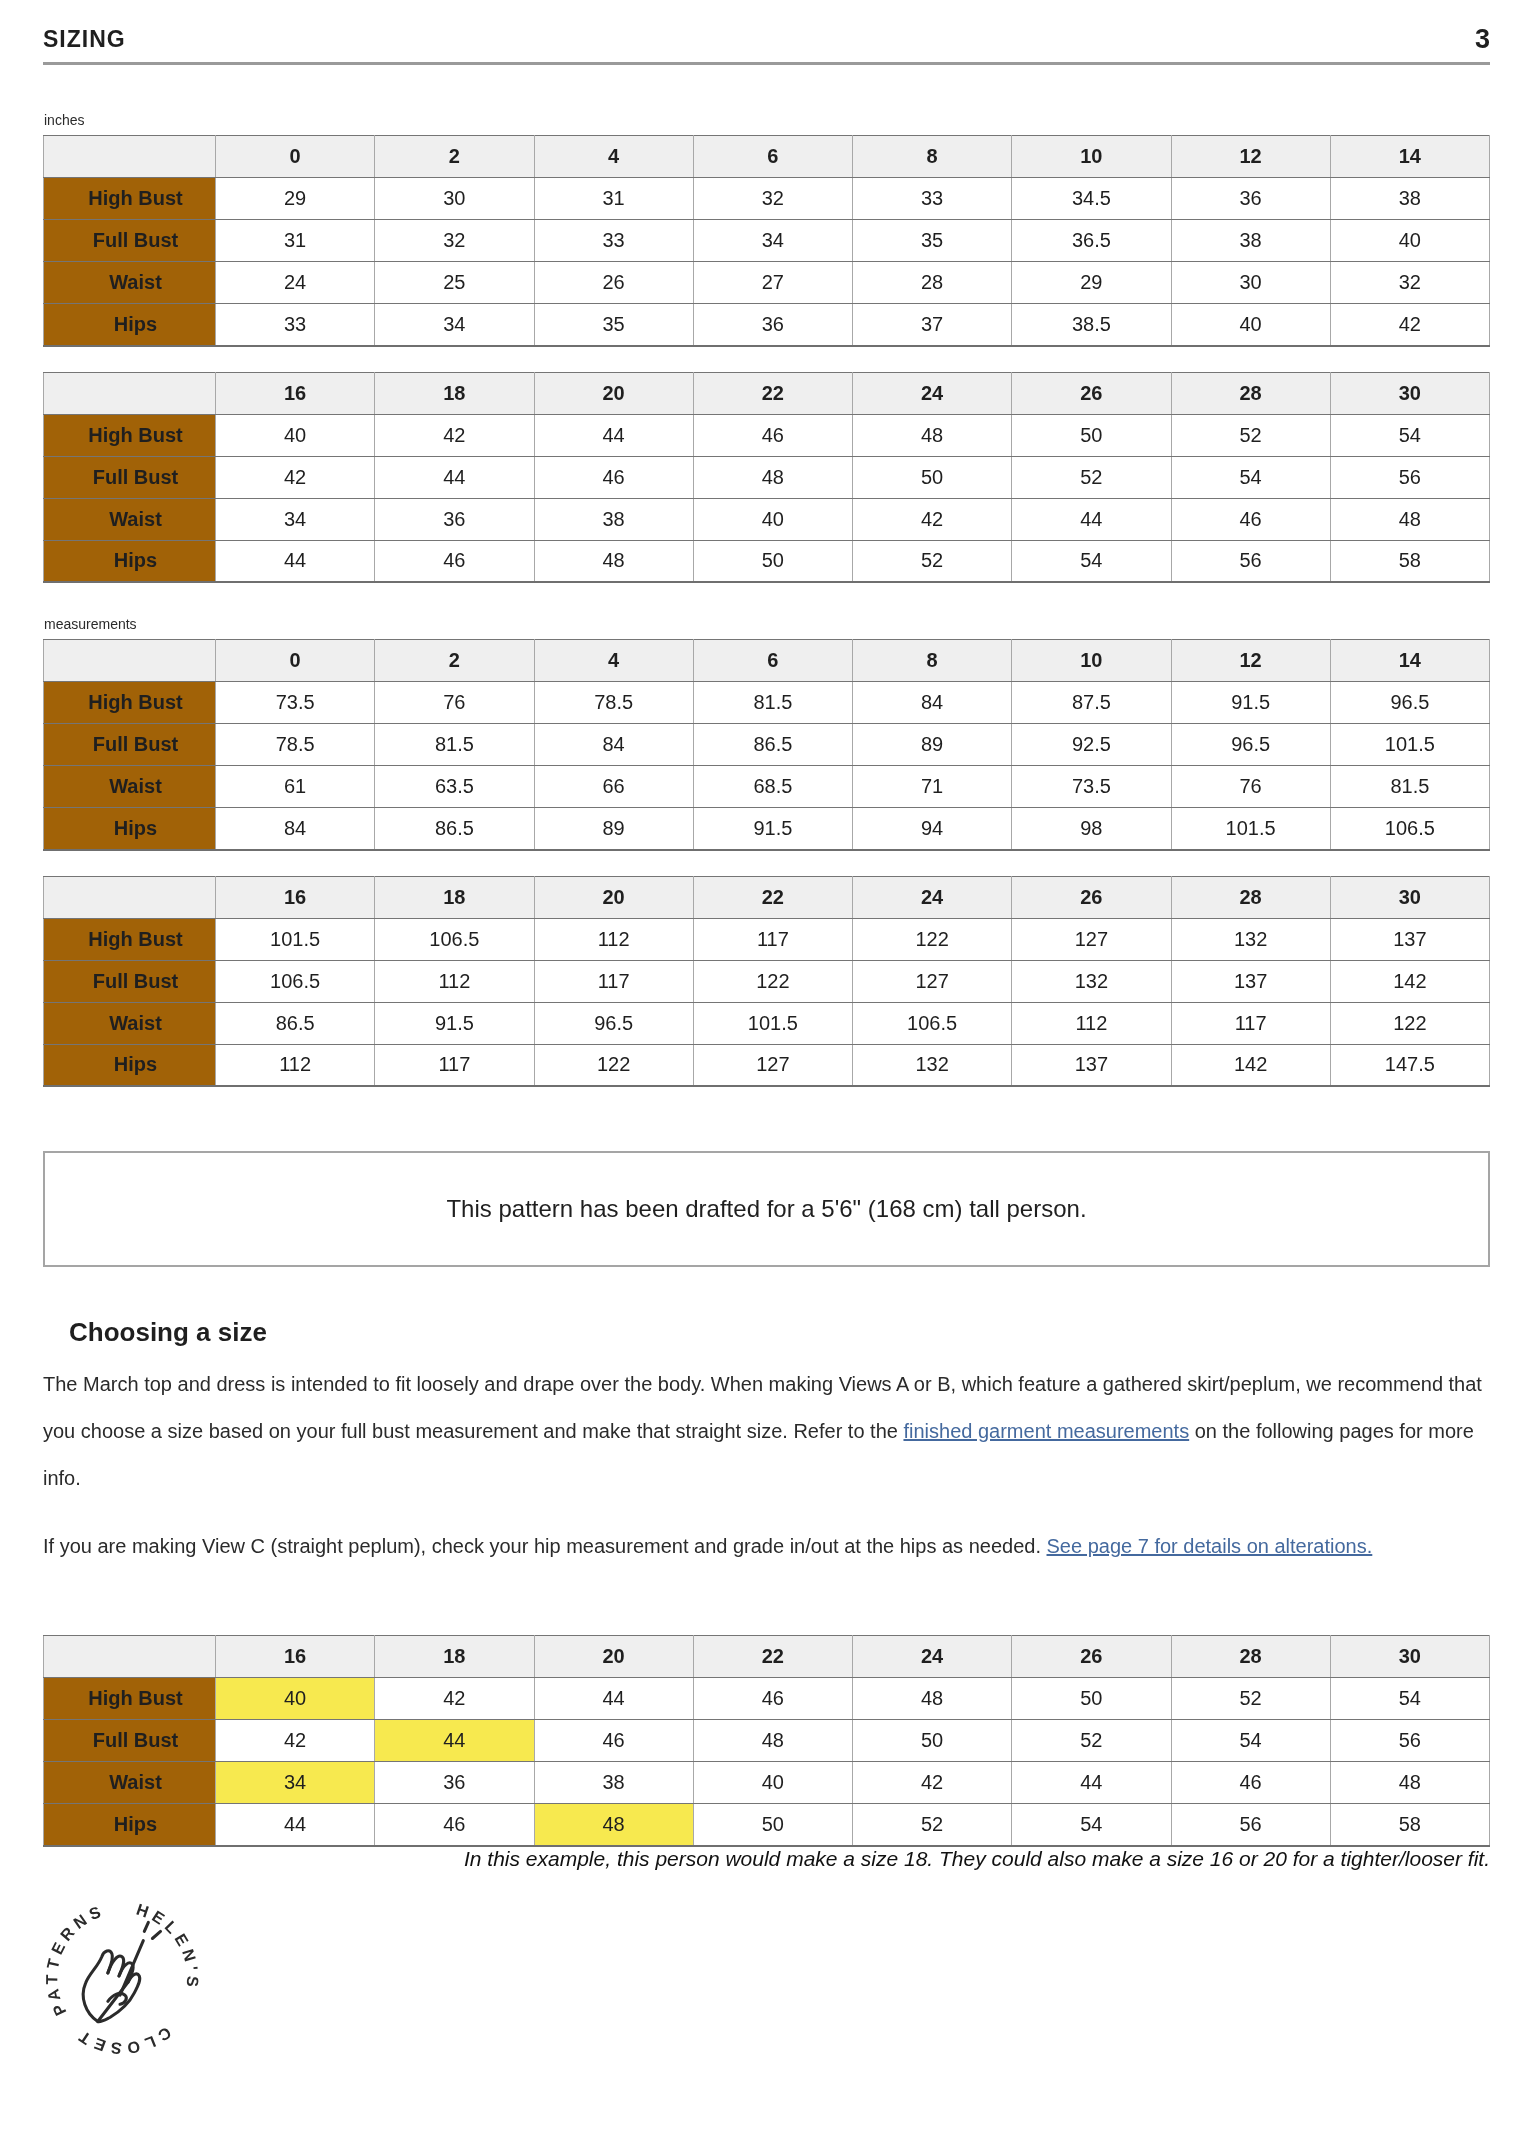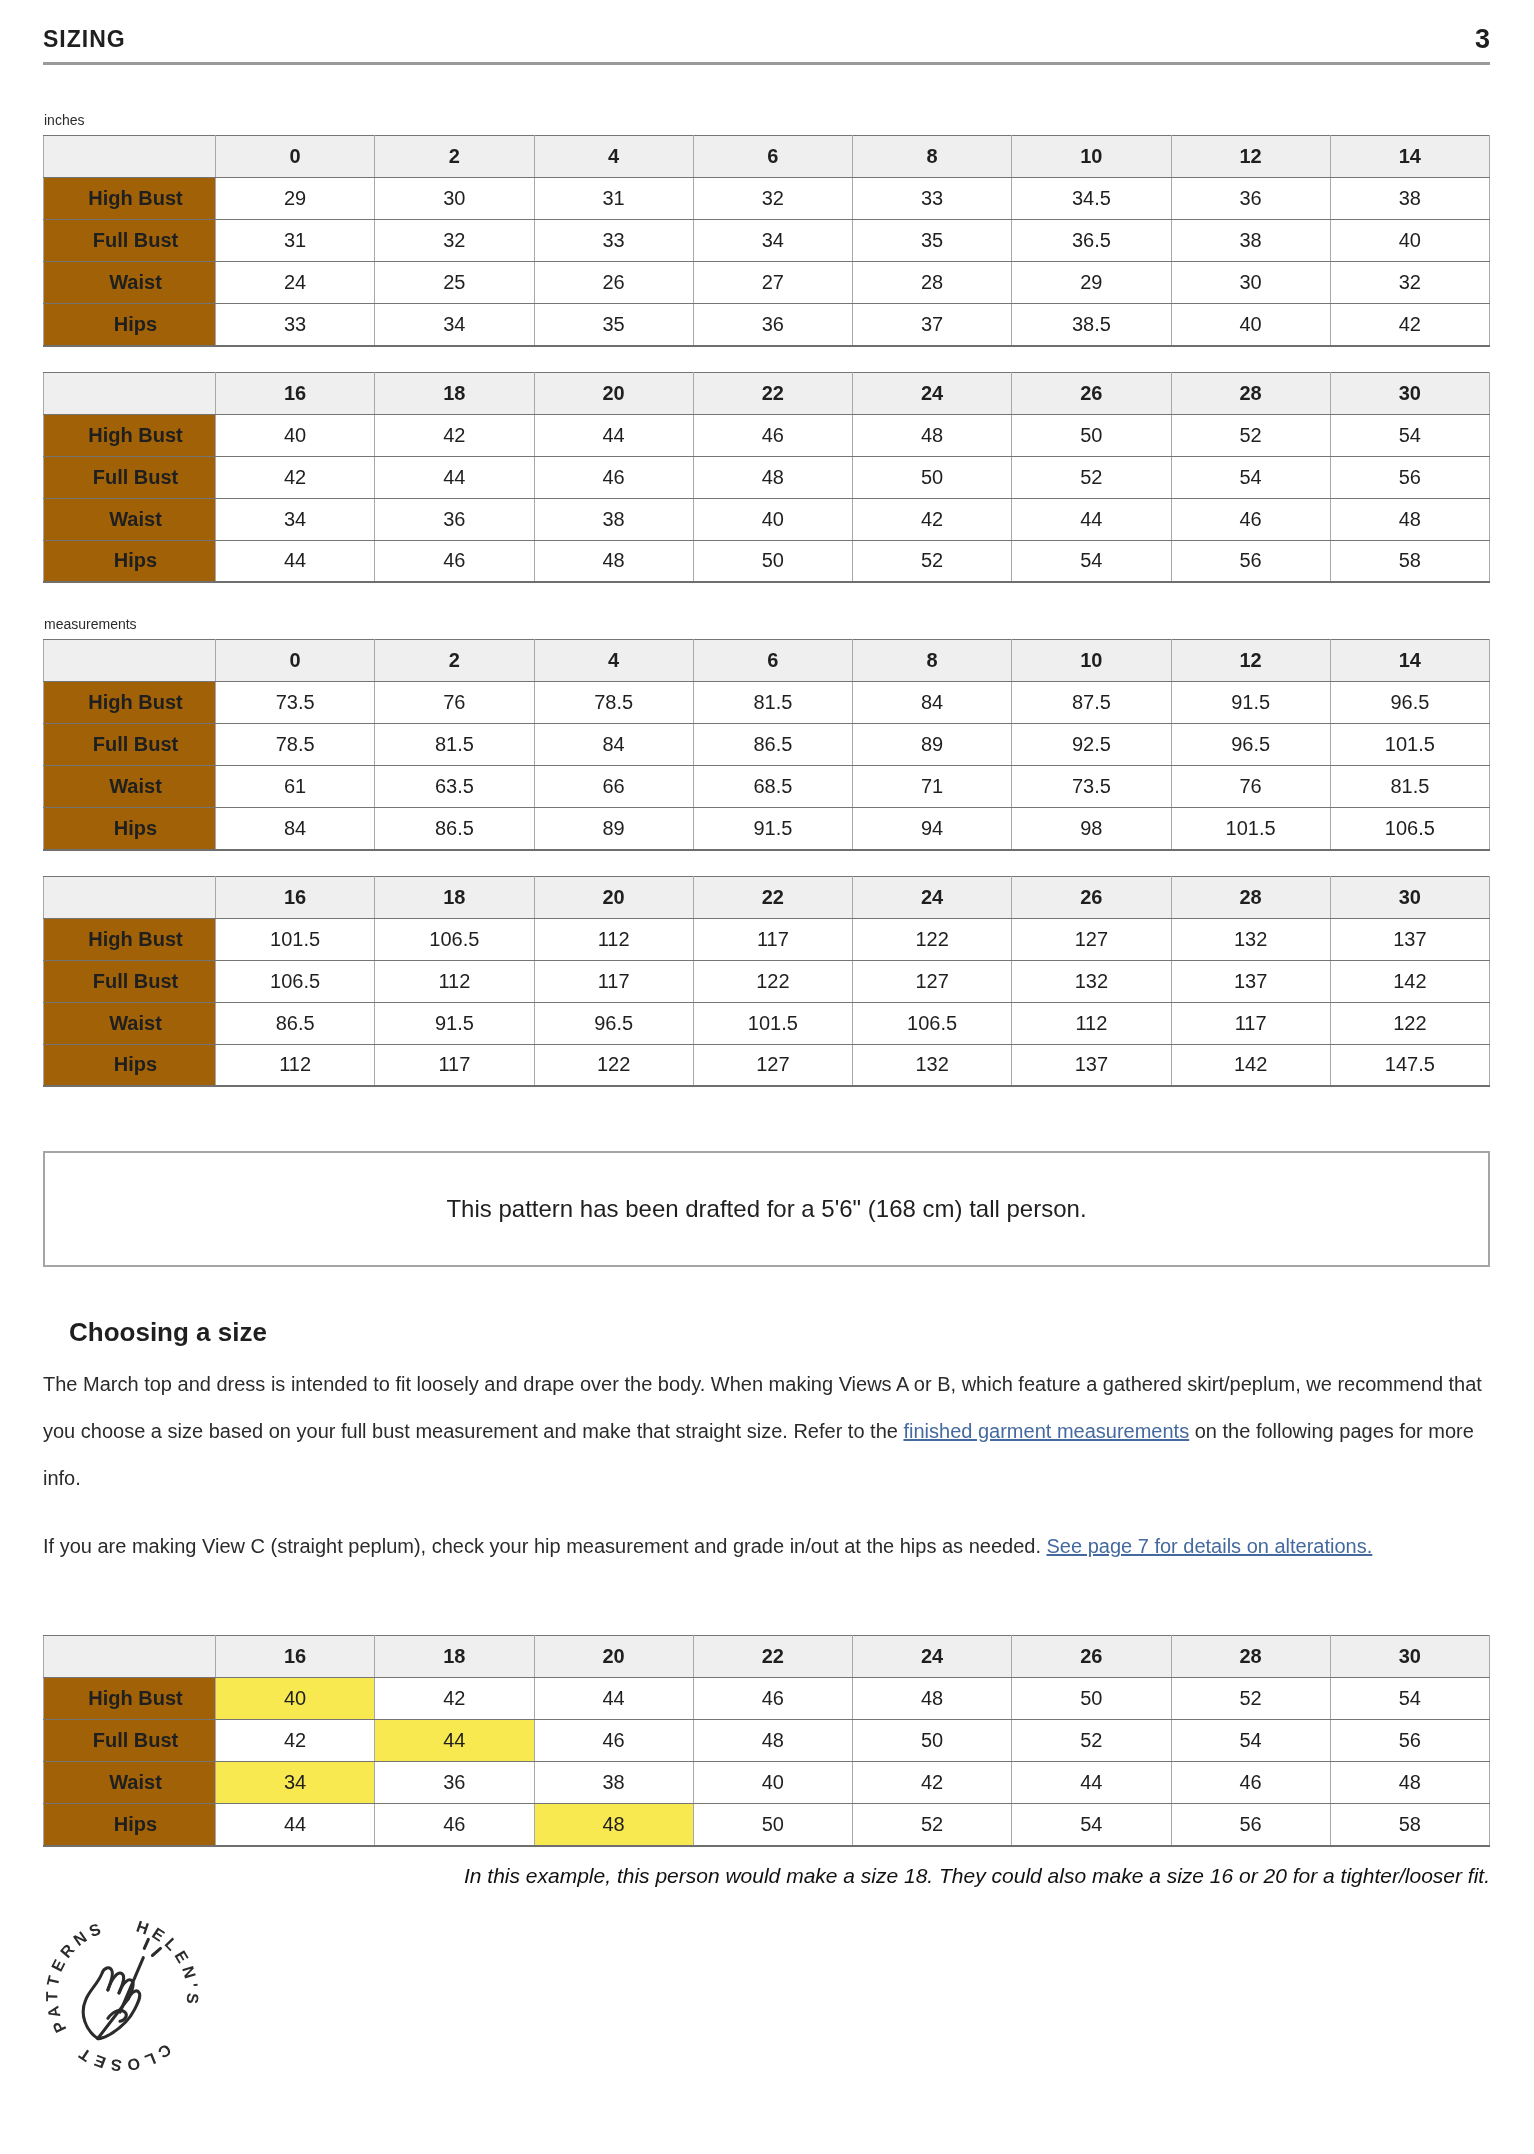--- a/index.html
+++ b/index.html
@@ -47,21 +47,21 @@
 
   
   .section-heading { margin-top:50px; font-size:26px; font-weight:bold;margin-left:26px; }
   .body-para { margin-top:13px; font-size:20px; line-height:47px; color:#2b2b2b; }
   .body-para.second { margin-top:21px; }
   a.doc-link { color:var(--link,#44699e); text-decoration:underline; cursor:pointer; }
 
   
   .example-wrap { margin-top:65px; }
   .example-caption {
-    margin-top:17px; text-align:right; font-style:italic; font-size:21px; color:#111;
+    text-align:right; font-style:italic; font-size:21px; color:#111;
   }
 
   
   .footer { margin-top:27px; display:flex; align-items:flex-start; }
   .logo { width:160px; height:160px; flex:0 0 160px; margin-left:-4px; }
   .footer-right { flex:1; margin-left:82px; padding-top:44px; }
   .footer-rule { border-top:2px solid #3a3a3a; }
   .footer-text-row { display:flex; justify-content:space-between; align-items:baseline; margin-top:15px; }
   .pattern-name { font-size:23px; font-weight:bold; letter-spacing:2.5px; }
   .copyright { font-size:19px; color:#222; }

